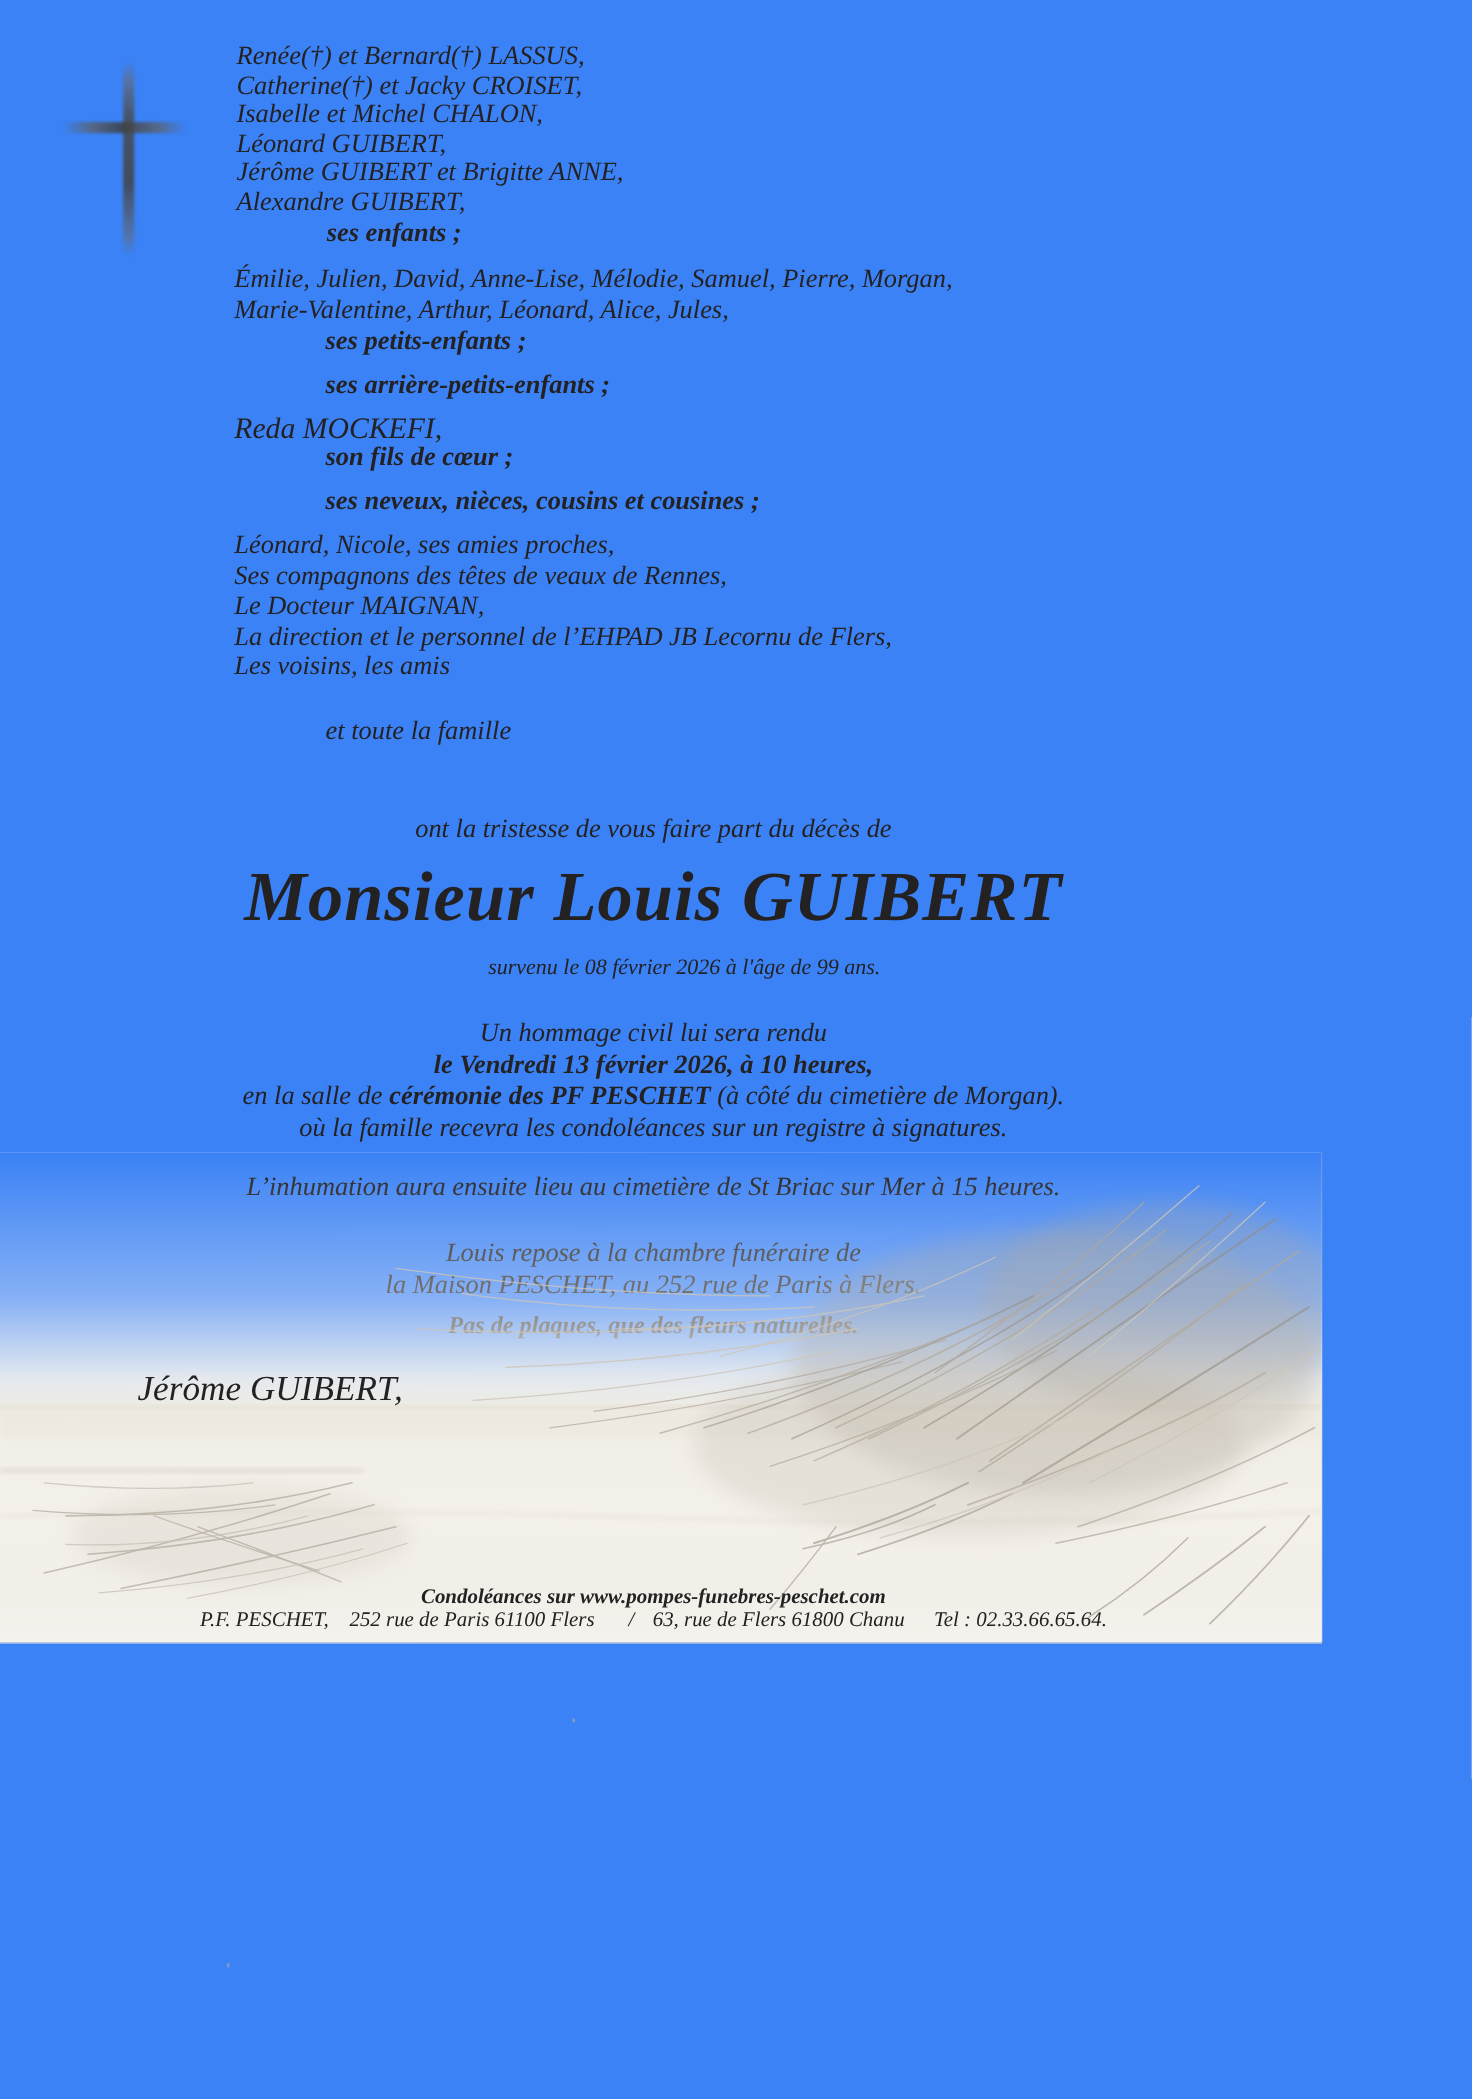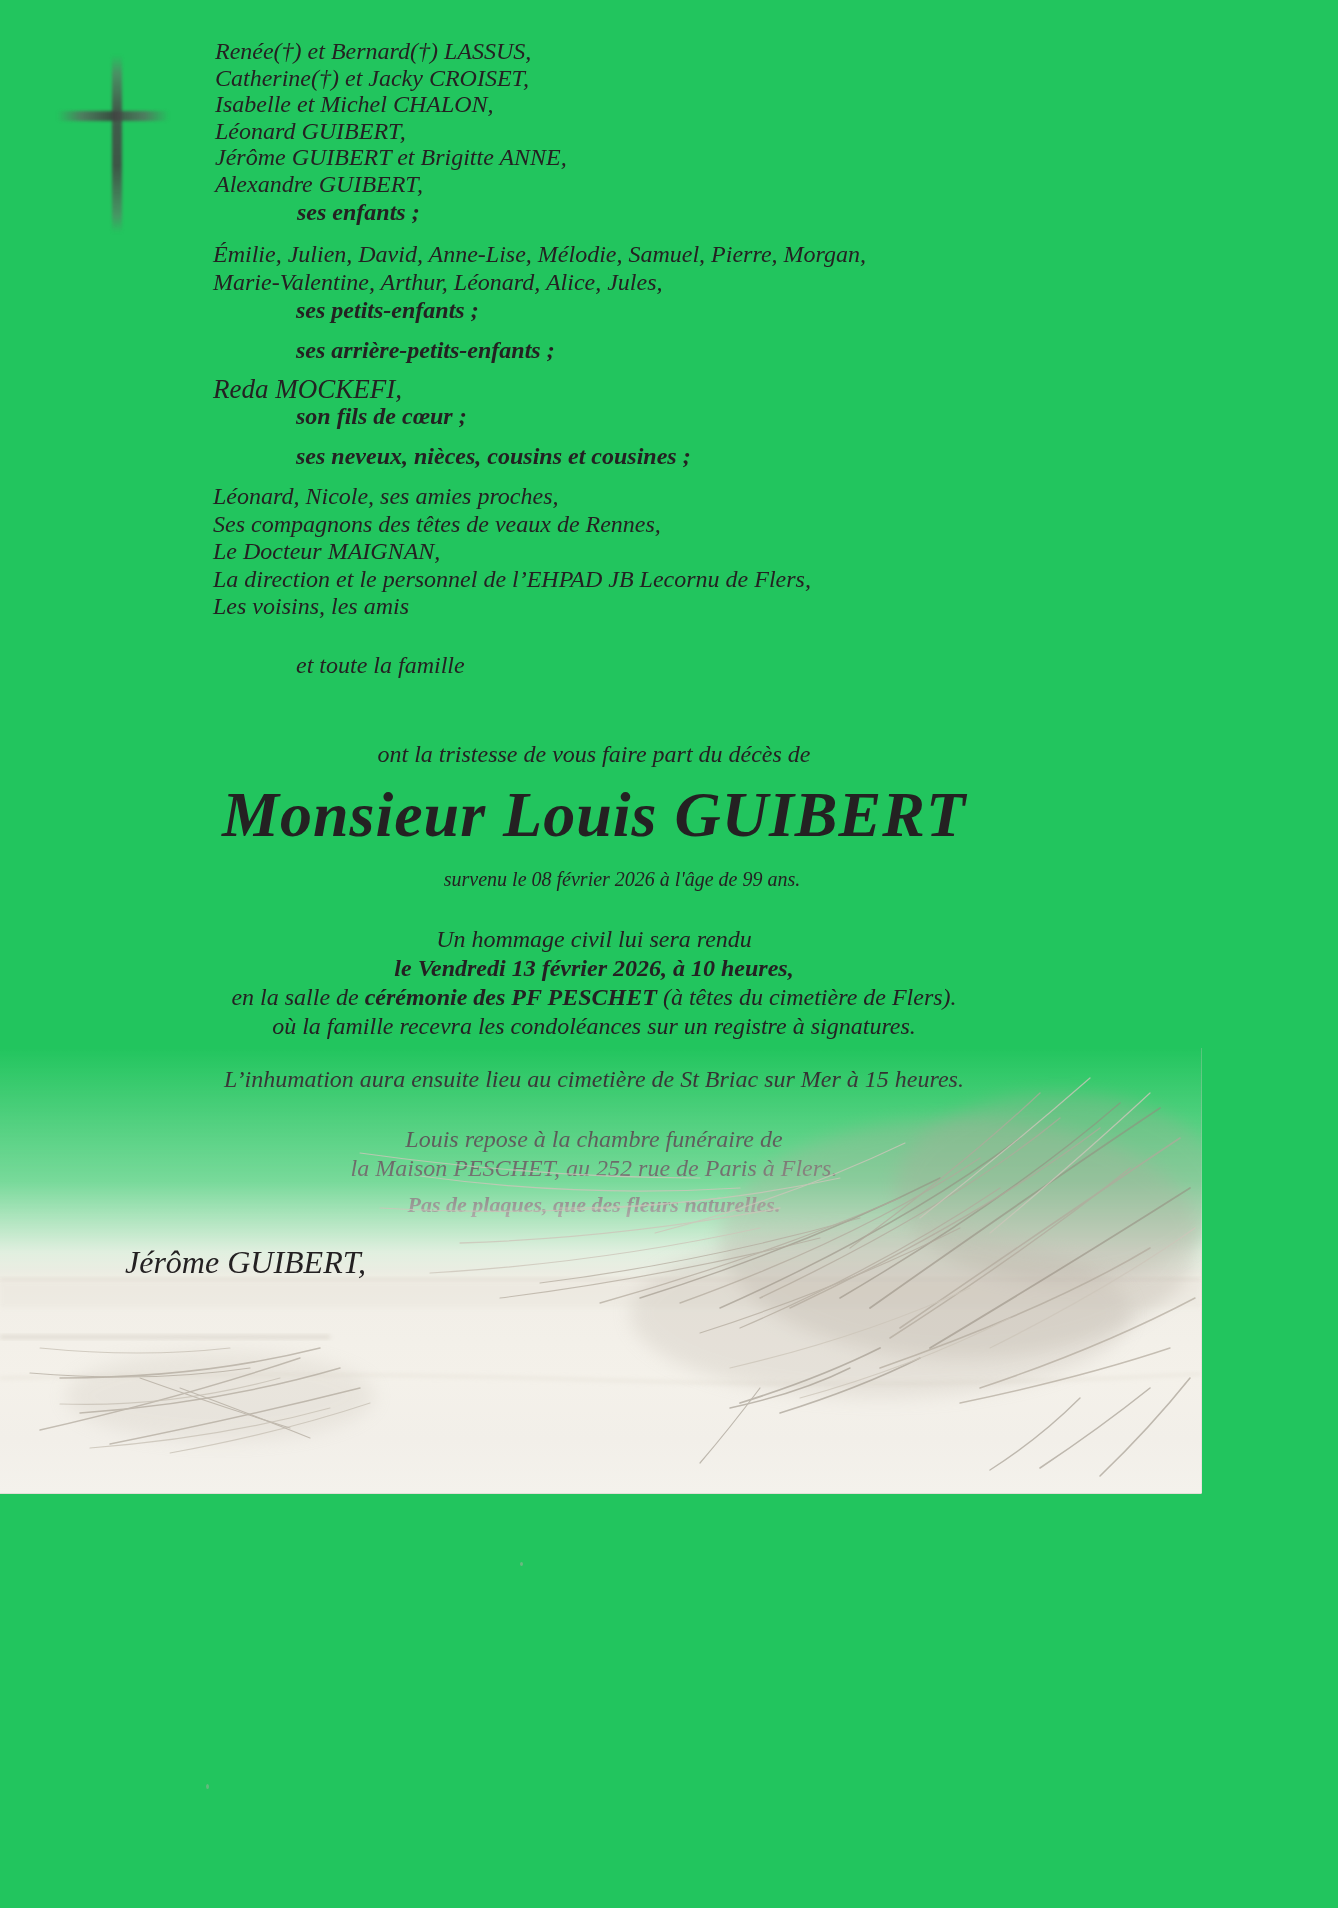--- a/index.html
+++ b/index.html
@@ -1,20 +1,20 @@
 <!DOCTYPE html>
 <html><head>
 <meta charset="utf-8">
 <style>
   html,body{margin:0;padding:0;background:#e8e8e8;}
   .page{
     position:relative;
     width:1338px;height:1908px;
     margin:0 auto;
-    background:#22c55e;
+    background:#3b82f6;
     overflow:hidden;
     font-family:"Liberation Serif","DejaVu Serif",serif;
     font-style:italic;
     color:#242122;
   }
   
   .cross{position:absolute;left:0;top:0;}
   .cross-v{
     position:absolute;left:112px;top:55px;width:10px;height:178px;
     background:linear-gradient(to bottom,
@@ -126,21 +126,21 @@
   </div>
   <div class="abs wholefam">et toute la famille</div>
 
   <div class="abs center-col intro">ont la tristesse de vous faire part du décès de</div>
   <div class="abs center-col deceased">Monsieur Louis GUIBERT</div>
   <div class="abs center-col survenu">survenu le 08 février 2026 à l'âge de 99 ans.</div>
 
   <div class="abs center-col ceremony">
     <div>Un hommage civil lui sera rendu</div>
     <div class="b">le Vendredi 13 février 2026, à 10 heures,</div>
-    <div><span>en la salle de </span><span class="b">cérémonie des PF PESCHET</span><span> (à têtes du cimetière de Flers).</span></div>
+    <div><span>en la salle de </span><span class="b">cérémonie des PF PESCHET</span><span> (à côté du cimetière de Morgan).</span></div>
     <div>où la famille recevra les condoléances sur un registre à signatures.</div>
   </div>
 
   <div class="abs center-col burial">L’inhumation aura ensuite lieu au cimetière de St Briac sur Mer à 15 heures.</div>
 
   <div class="abs center-col repose">
     <div>Louis repose à la chambre funéraire de</div>
     <div>la Maison PESCHET, au 252 rue de Paris à Flers.</div>
   </div>
 
@@ -230,14 +230,24 @@
         <path d="M330,360 Q220,390 90,400" stroke-width="1.2"></path>
         <path d="M230,300 Q140,310 40,300" stroke-width="1.1"></path>
         <path d="M370,355 Q280,385 170,405" stroke-width="1.1"></path>
       </g>
     </svg>
   </div>
 
   <div class="speck speck1"></div>
   <div class="speck speck2"></div>
 
+  <div class="footer">
+    <div class="l1">Condoléances sur www.pompes-funebres-peschet.com</div>
+    <div class="l2">
+      <span class="seg">P.F. PESCHET,</span>
+      <span class="seg g1">252 rue de Paris 61100 Flers</span>
+      <span class="seg g2">/</span>
+      <span class="seg">63, rue de Flers 61800 Chanu</span>
+      <span class="seg g3">Tel : 02.33.66.65.64.</span>
+    </div>
+  </div>
 
 </div>
 
 </body></html>

